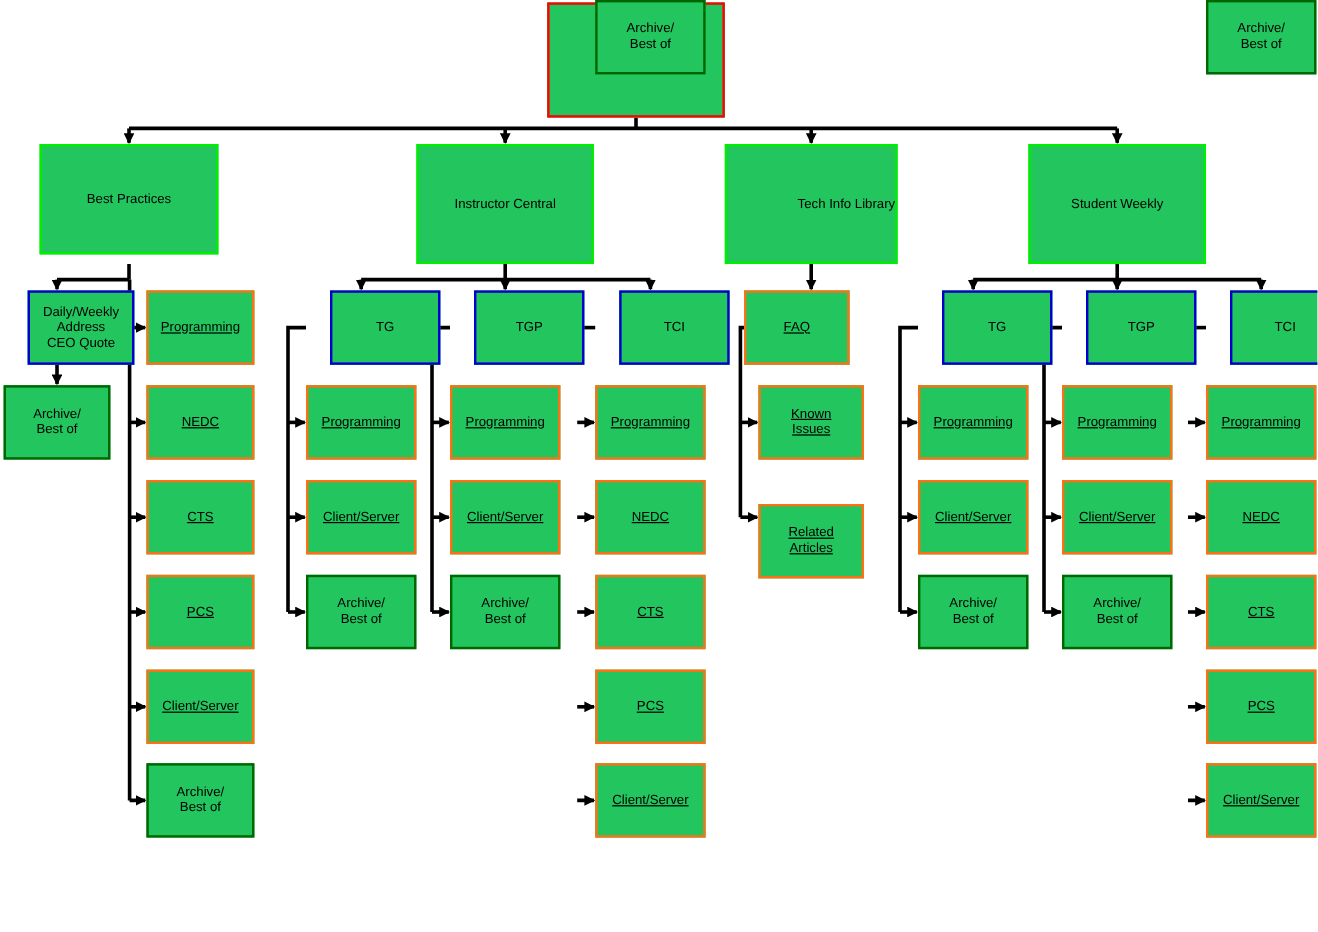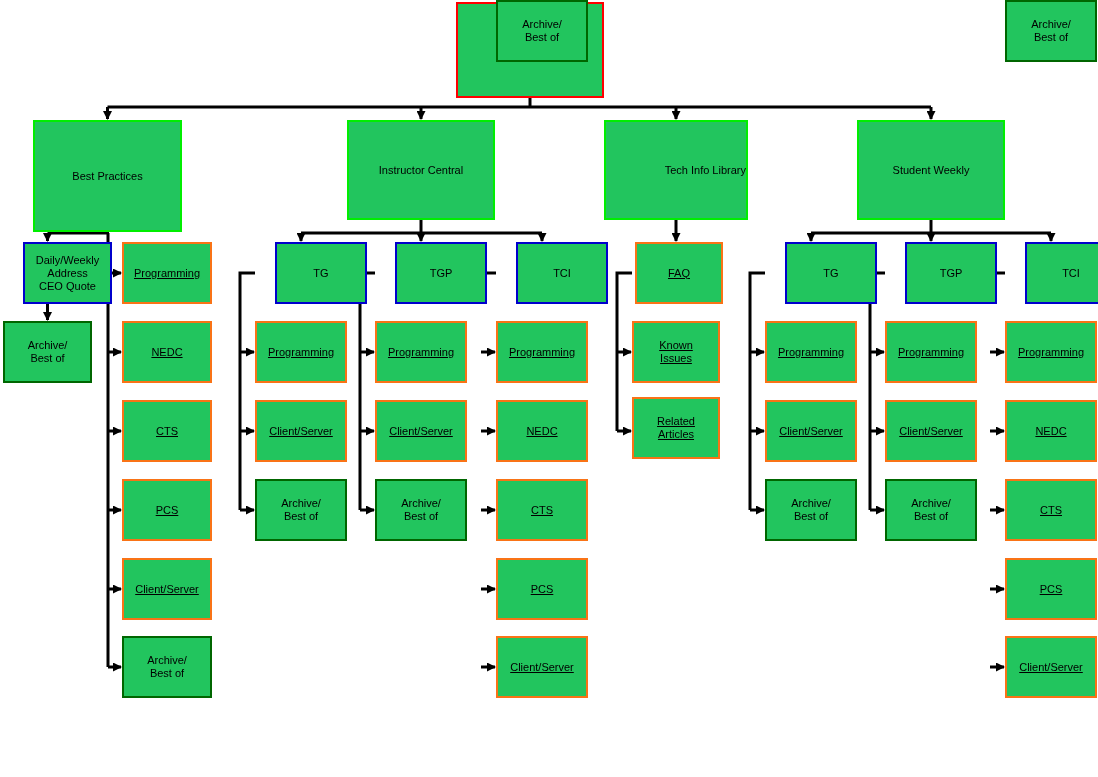--- a/index.html
+++ b/index.html
@@ -87,21 +87,21 @@
         <polyline points="632,273 617,273 617,431"></polyline>
         <polyline points="617,352 631,352" marker-end="url(#ah)"></polyline>
         <polyline points="617,431 631,431" marker-end="url(#ah)"></polyline>
       </g>
   </svg>
   <div id="nodes">
       <div class="node b-red" style="left: 456px; top: 2px; width: 148px; height: 96px;">
         <span class="lbl">Main
 -quote OTD-</span>
       </div>
-      <div class="node b-green" style="left: 33px; top: 120px; width: 149px; height: 112px; align-items: center;">
+      <div class="node b-green" style="left: 33px; top: 120px; width: 149px; height: 92px; align-items: center;">
         <span class="lbl">Best Practices</span>
       </div>
       <div class="node b-green" style="left: 347px; top: 120px; width: 148px; height: 100px;">
         <span class="lbl">Instructor Central</span>
       </div>
       <div class="node b-green" style="left: 604px; top: 120px; width: 144px; height: 100px; justify-content: flex-end;">
         <span class="lbl">Tech Info Library</span>
       </div>
       <div class="node b-green" style="left: 857px; top: 120px; width: 148px; height: 100px;">
         <span class="lbl">Student Weekly</span>
@@ -223,25 +223,25 @@
       <div class="node b-magenta" style="left: 1005px; top: 558px; width: 92px; height: 62px;">
         <span class="lbl">PCS</span>
       </div>
       <div class="node b-magenta" style="left: 1005px; top: 636px; width: 92px; height: 62px;">
         <span class="lbl">Client/Server</span>
       </div>
       <div class="node b-dgreen" style="left: 1005px; width: 92px; height: 62px;">
         <span class="lbl">Archive/
 Best of</span>
       </div>
-      <div class="node b-magenta" style="left: 635px; top: 242px; width: 88px; height: 62px;">
+      <div class="node b-magenta" style="left: 620px; top: 242px; width: 88px; height: 62px;">
         <span class="lbl">FAQ</span>
       </div>
       <div class="node b-magenta" style="left: 632px; top: 321px; width: 88px; height: 62px; align-items: center;">
         <span class="lbl">Known
 Issues</span>
       </div>
-      <div class="node b-magenta" style="left: 632px; top: 397px; width: 88px; height: 62px;">
+      <div class="node b-magenta" style="left: 632px; top: 420px; width: 88px; height: 62px;">
         <span class="lbl">Related
 Articles</span>
       </div>
     </div>
 </div>
 
 </body></html>

